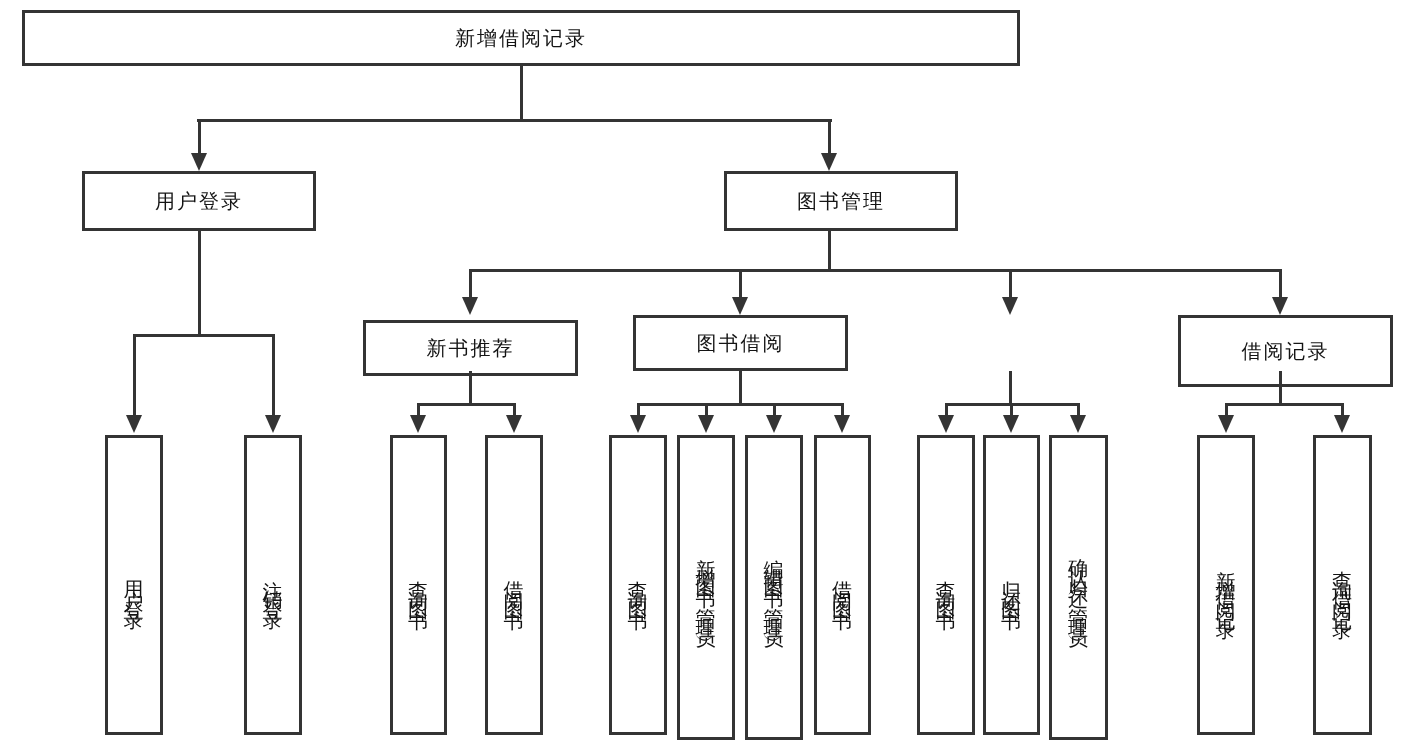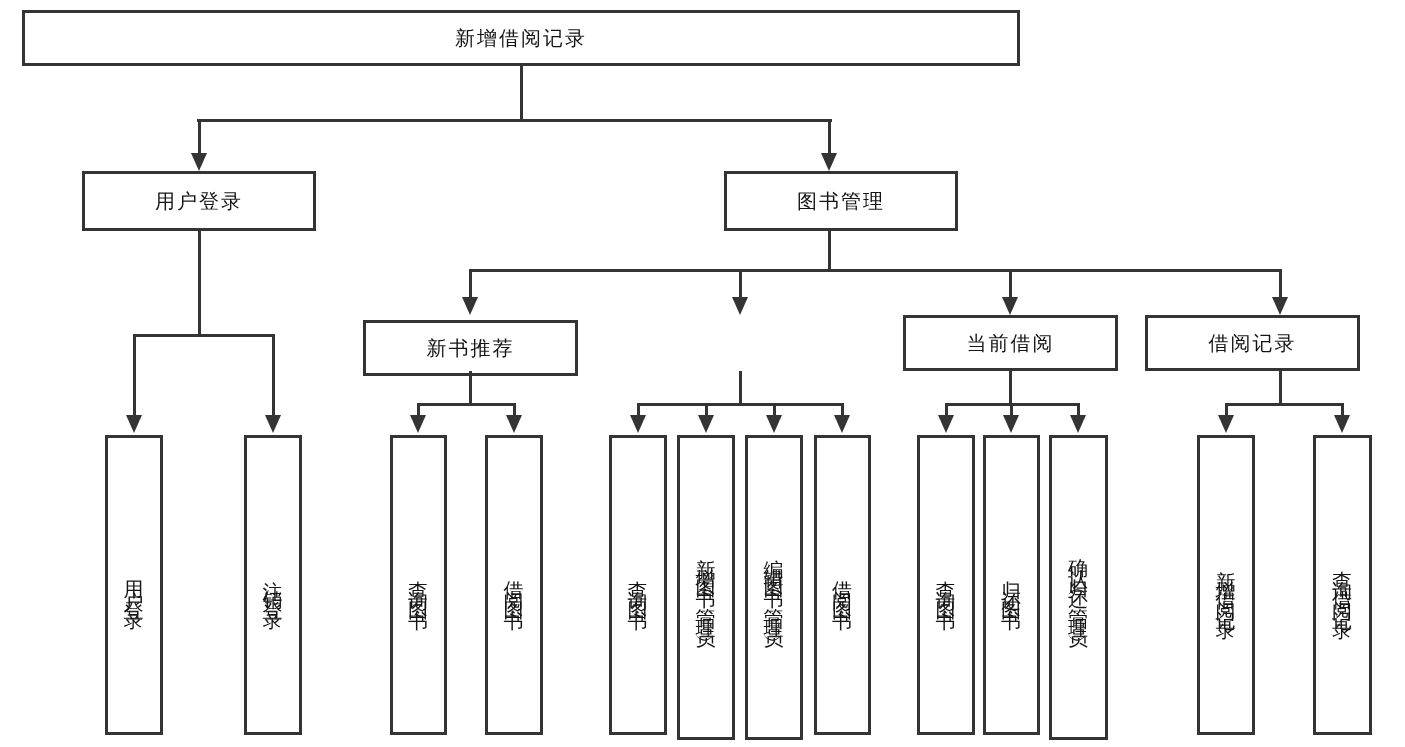--- a/index.html
+++ b/index.html
@@ -60,22 +60,22 @@
   <div class="vline" style="left:469px; top:269px; height:28px;"></div>
   <div class="arrow" style="left:462px; top:297px;"></div>
   <div class="vline" style="left:739px; top:269px; height:28px;"></div>
   <div class="arrow" style="left:732px; top:297px;"></div>
   <div class="vline" style="left:1009px; top:269px; height:28px;"></div>
   <div class="arrow" style="left:1002px; top:297px;"></div>
   <div class="vline" style="left:1279px; top:269px; height:28px;"></div>
   <div class="arrow" style="left:1272px; top:297px;"></div>
 
   <div class="node" style="left:363px; top:320px; width:215px; height:56px;">新书推荐</div>
-  <div class="node" style="left:903px; top:315px; width:215px; height:56px;">当前借阅</div>
-  <div class="node" style="left:1145px; top:315px; width:215px; height:56px;">借阅记录</div>
+  <div class="node" style="left:633px; top:315px; width:215px; height:56px;">图书借阅</div>
+  <div class="node" style="left:1178px; top:315px; width:215px; height:72px;">借阅记录</div>
 
   <div class="vline" style="left:469px; top:371px; height:34px;"></div>
   <div class="hline" style="left:417px; top:403px; width:99px;"></div>
   <div class="vline" style="left:417px; top:403px; height:14px;"></div>
   <div class="arrow" style="left:410px; top:415px;"></div>
   <div class="vline" style="left:513px; top:403px; height:14px;"></div>
   <div class="arrow" style="left:506px; top:415px;"></div>
 
   <div class="vline" style="left:739px; top:371px; height:34px;"></div>
   <div class="hline" style="left:637px; top:403px; width:207px;"></div>

